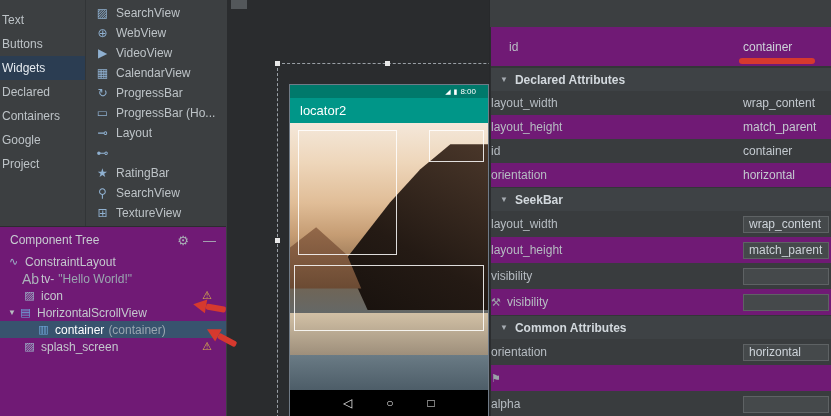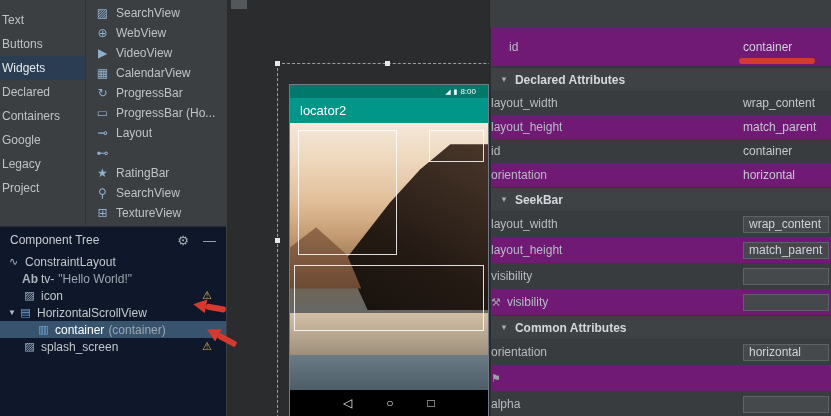--- a/index.html
+++ b/index.html
@@ -13,28 +13,28 @@
                 border-right: 1px solid #323537; padding-top: 8px; }
   .cat-item { height: 24px; line-height: 24px; padding-left: 2px; color: #bdc3c7; cursor: default; }
   .cat-item.selected { background: #2b3d52; color: #e6ebf0; }
   .widget-list { position: absolute; left: 87px; top: 0; width: 139px; height: 226px; padding-top: 3px; overflow: hidden; }
   .widget-item { height: 20px; display: flex; align-items: center; gap: 6px; padding-left: 8px; }
   .w-icon { width: 15px; text-align: center; color: #8fb0d0; font-size: 12px; flex: 0 0 15px; }
   .w-label { color: #bdc3c7; white-space: nowrap; }
 
   
   .tree-panel { position: absolute; left: 0; top: 226px; width: 226px; height: 190px;
-                border-top: 1px solid #2b2d2f; background: #0f172a; }
+                border-top: 1px solid #2b2d2f; background: #701a75; }
   .tree-header { height: 26px; display: flex; align-items: center; padding: 0 10px; color: #c7ccd1; }
   .tree-header .title { flex: 1; }
   .tree-header .hicon { color: #a9b0b6; margin-left: 14px; font-size: 13px; cursor: default; }
   .tree-item { height: 17px; display: flex; align-items: center; white-space: nowrap; }
   .tree-item .chev { width: 12px; text-align: center; font-size: 8px; color: #b7bcc0; flex: 0 0 12px; }
   .tree-item .t-icon { width: 15px; text-align: center; font-size: 11px; color: #9db3c8; flex: 0 0 15px; margin-right: 4px; }
-  .tree-item .t-icon.ab { font-size: 12px; color: #aab2b9; font-weight: bold; }
+  .tree-item .t-icon.ab { font-size: 14px; color: #aab2b9; font-weight: normal; }
   .tree-item .t-icon.blue { color: #6fa8dc; }
   .tree-item .t-label { color: #c3c8cd; text-align: right; }
   .tree-item .t-suffix { color: #9aa6b0; margin-left: 4px; }
   .tree-item .warn { margin-left: auto; margin-right: 14px; color: #d8b24a; font-size: 11px; }
   .tree-item.selected { background: #38536e; }
   .tree-item.selected .t-label { color: #ffffff; }
   .ind-1 { padding-left: 6px; }
   .ind-2 { padding-left: 22px; }
   .ind-3 { padding-left: 36px; }
 
@@ -106,21 +106,20 @@
 <div class="app">
 
   <div class="left-panel">
     <div class="categories">
       <div class="cat-item">Text</div>
       <div class="cat-item">Buttons</div>
       <div class="cat-item selected">Widgets</div>
       <div class="cat-item">Declared</div>
       <div class="cat-item">Containers</div>
       <div class="cat-item">Google</div>
-      <div class="cat-item">Legacy</div>
       <div class="cat-item">Project</div>
     </div>
     <div class="widget-list">
       <div class="widget-item">
         <span class="w-icon">▨</span>
         <span class="w-label">SearchView</span>
       </div>
       <div class="widget-item">
         <span class="w-icon">⊕</span>
         <span class="w-label">WebView</span>

